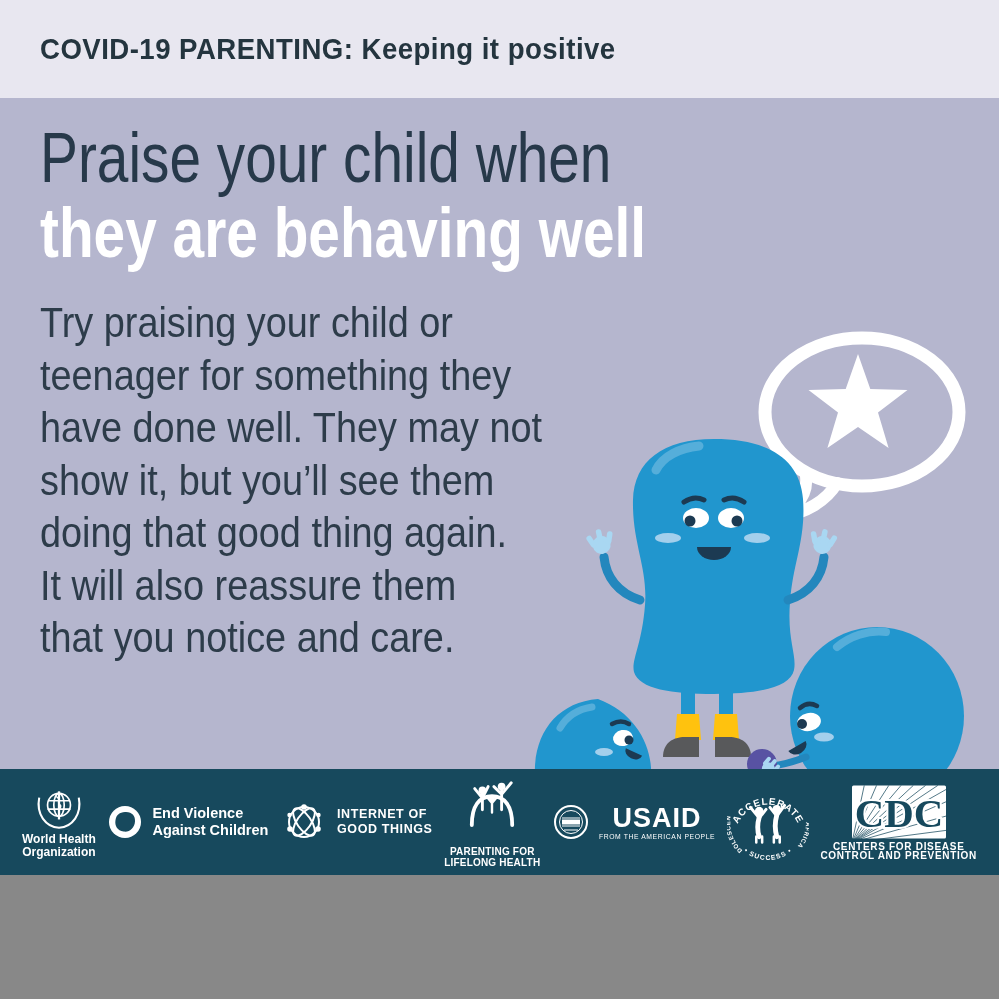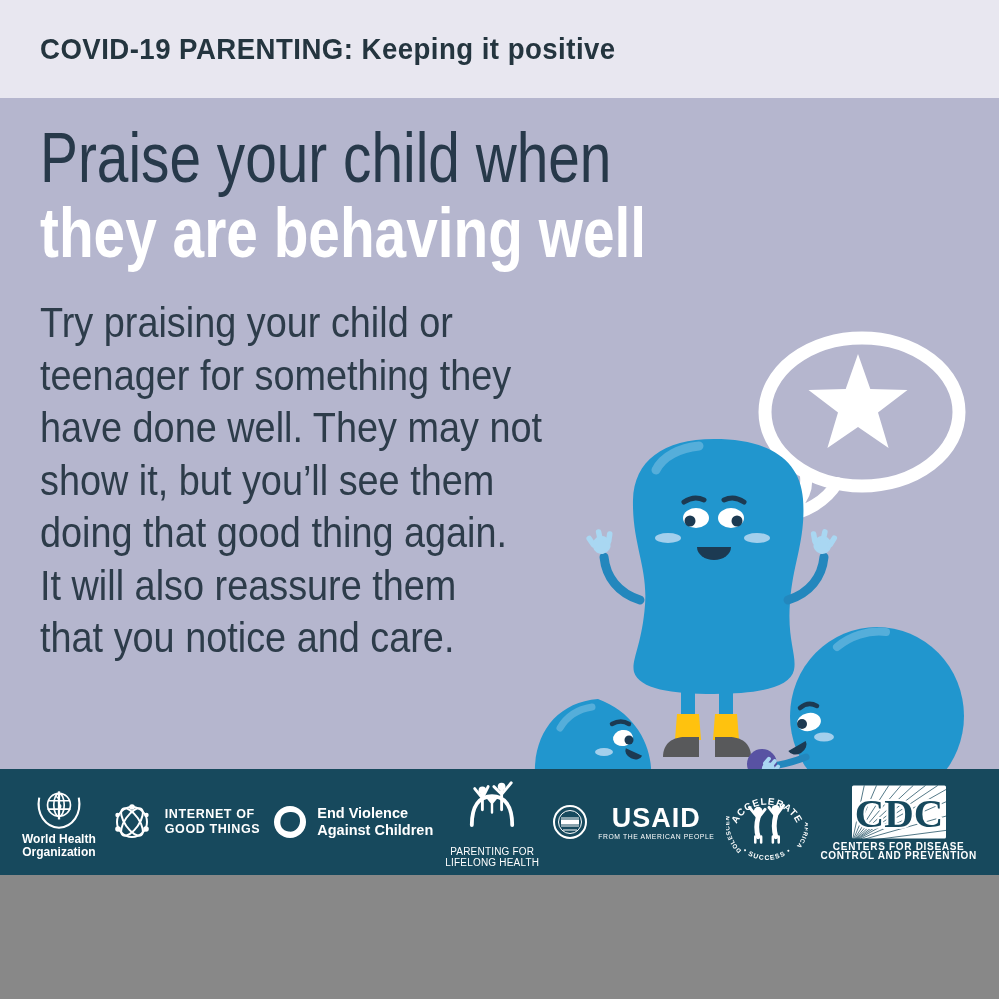--- a/index.html
+++ b/index.html
@@ -25,21 +25,21 @@
     display:flex;align-items:center;justify-content:space-between;box-sizing:border-box;
     padding:0 22px;color:#fff;}
   .logo{display:flex;flex-direction:column;align-items:center;}
   .logo-row{display:flex;flex-direction:row;align-items:center;gap:9px;}
   .who-text{font-size:12px;font-weight:bold;line-height:13px;text-align:center;margin-top:2px;}
   .unicef-word{font-size:27px;letter-spacing:.5px;line-height:26px;}
   .unicef-rule{width:100%;height:1px;background:#fff;margin:5px 0 4px 0;opacity:.9;}
   .unicef-tag{font-size:14px;letter-spacing:.3px;}
   .evac-text{font-size:14.5px;font-weight:bold;line-height:17px;}
   .iogt-text{font-size:12.5px;font-weight:bold;letter-spacing:.6px;line-height:15px;}
-  .plh-text{font-size:10px;font-weight:normal;line-height:11px;text-align:center;letter-spacing:.2px;margin-top:19px;}
+  .plh-text{font-size:10px;font-weight:bold;line-height:11px;text-align:center;letter-spacing:.2px;margin-top:19px;}
   .usaid-word{font-size:27px;font-weight:bold;letter-spacing:1px;line-height:26px;}
   .usaid-tag{font-size:6.8px;letter-spacing:.6px;margin-top:2px;}
   .cdc-text{font-size:10px;font-weight:bold;letter-spacing:.7px;line-height:9px;text-align:center;margin-top:3px;}
 </style>
 </head>
 <body>
 
 <div class="poster">
 
   <div class="topbar">
@@ -179,48 +179,48 @@
         </g>
       </svg>
       <div class="who-text">
         <div>World Health</div>
         <div>Organization</div>
       </div>
     </div>
 
 
     <div class="logo-row">
+      <svg width="36" height="36" viewBox="0 0 36 36">
+        <circle cx="18" cy="18" r="16" fill="#ffffff"></circle>
+        <path d="M18 8 C 25 7.5 28.5 12 28 17.5 C 27.5 24 22.5 28.5 16.5 27.5 C 10.5 26.5 7.5 22 8.5 16 C 9.4 10.8 12.5 8.4 18 8 Z" fill="#17495d"></path>
+      </svg>
+      <div class="evac-text">
+        <div>End Violence</div>
+        <div>Against Children</div>
+      </div>
+    </div>
+
+    <div class="logo-row">
       <svg width="48" height="48" viewBox="0 0 48 48">
         <g stroke="#ffffff" fill="none" stroke-width="2">
           <circle cx="24" cy="24" r="15"></circle>
           <ellipse cx="24" cy="24" rx="16" ry="7" transform="rotate(55 24 24)"></ellipse>
           <ellipse cx="24" cy="24" rx="16" ry="7" transform="rotate(-55 24 24)"></ellipse>
         </g>
         <g fill="#ffffff">
           <circle cx="24" cy="9" r="2.8"></circle>
             <circle cx="10" cy="31" r="2.8"></circle>
             <circle cx="38" cy="31" r="2.8"></circle>
           <circle cx="9.5" cy="17" r="2.2"></circle>
             <circle cx="38.5" cy="17" r="2.2"></circle>
         </g>
       </svg>
       <div class="iogt-text">
         <div>INTERNET OF</div>
         <div>GOOD THINGS</div>
-      </div>
-    </div>
-
-    <div class="logo-row">
-      <svg width="36" height="36" viewBox="0 0 36 36">
-        <circle cx="18" cy="18" r="16" fill="#ffffff"></circle>
-        <path d="M18 8 C 25 7.5 28.5 12 28 17.5 C 27.5 24 22.5 28.5 16.5 27.5 C 10.5 26.5 7.5 22 8.5 16 C 9.4 10.8 12.5 8.4 18 8 Z" fill="#17495d"></path>
-      </svg>
-      <div class="evac-text">
-        <div>End Violence</div>
-        <div>Against Children</div>
       </div>
     </div>
 
     <div class="logo">
       <svg width="64" height="50" viewBox="0 0 64 52">
         <g stroke="#ffffff" fill="none" stroke-linecap="round">
           <path d="M11 50 C11 30 19 20 32 20 C45 20 53 30 53 50" stroke-width="4"></path>
           <path d="M22 18 L22 34 M22 22 L14 12 M22 22 L28 10" stroke-width="3"></path>
           <path d="M42 14 L42 34 M42 18 L34 10 M42 18 L52 6" stroke-width="3"></path>
           <path d="M32 27 L27 21 M32 27 L37 21 M32 27 L32 37" stroke-width="2.5"></path>

